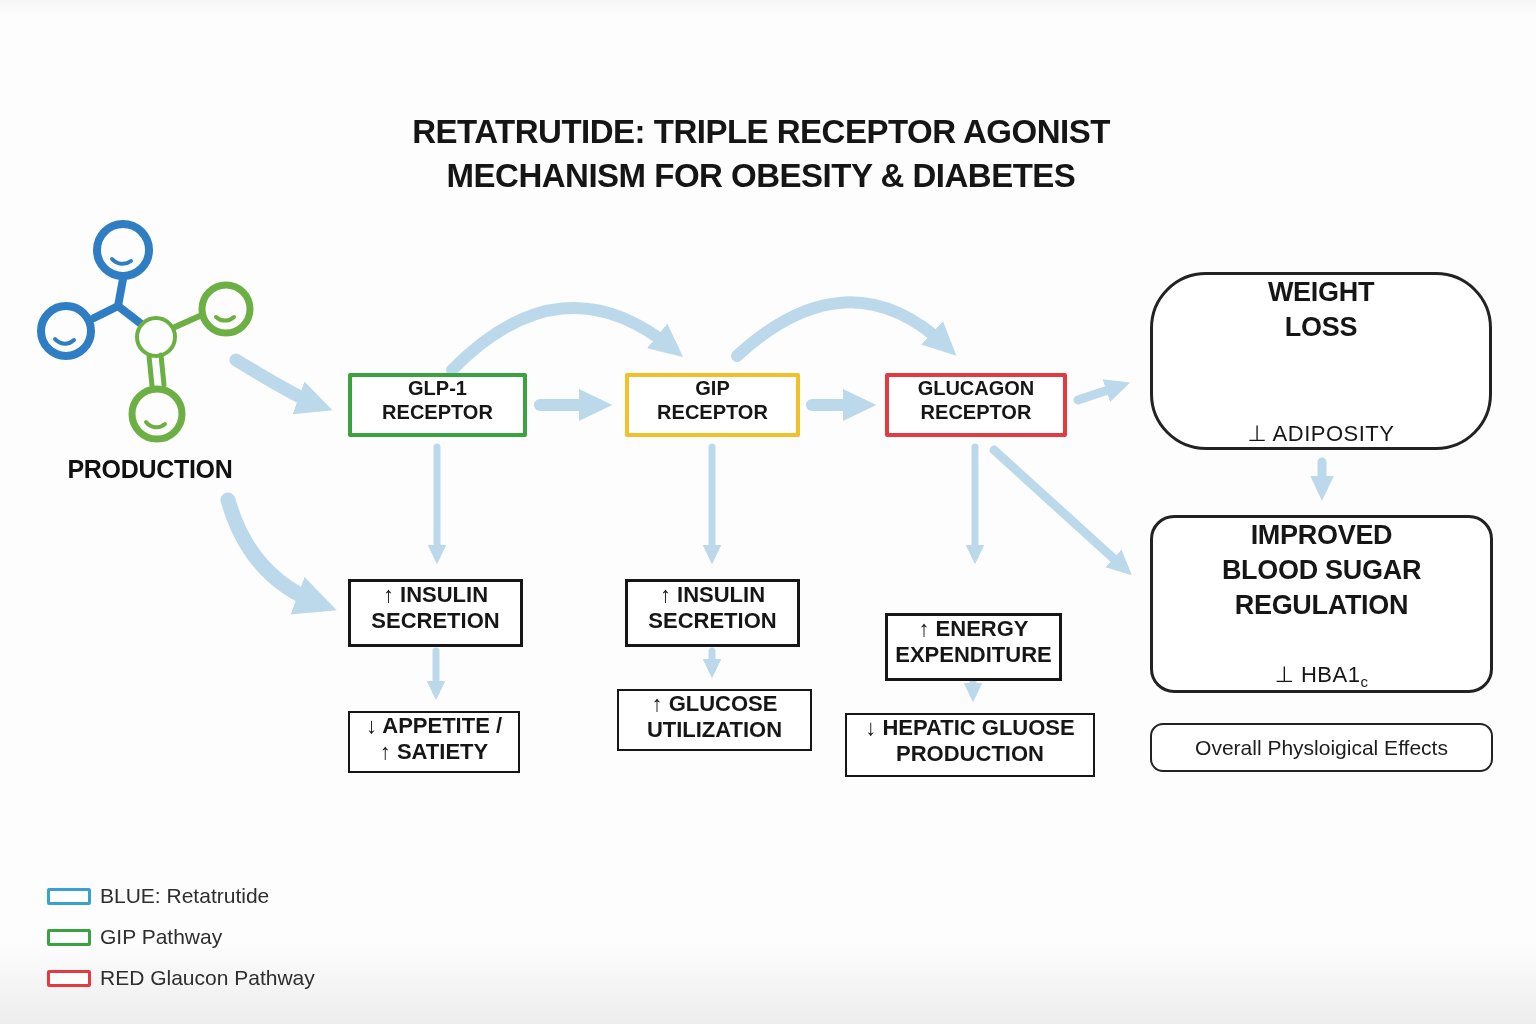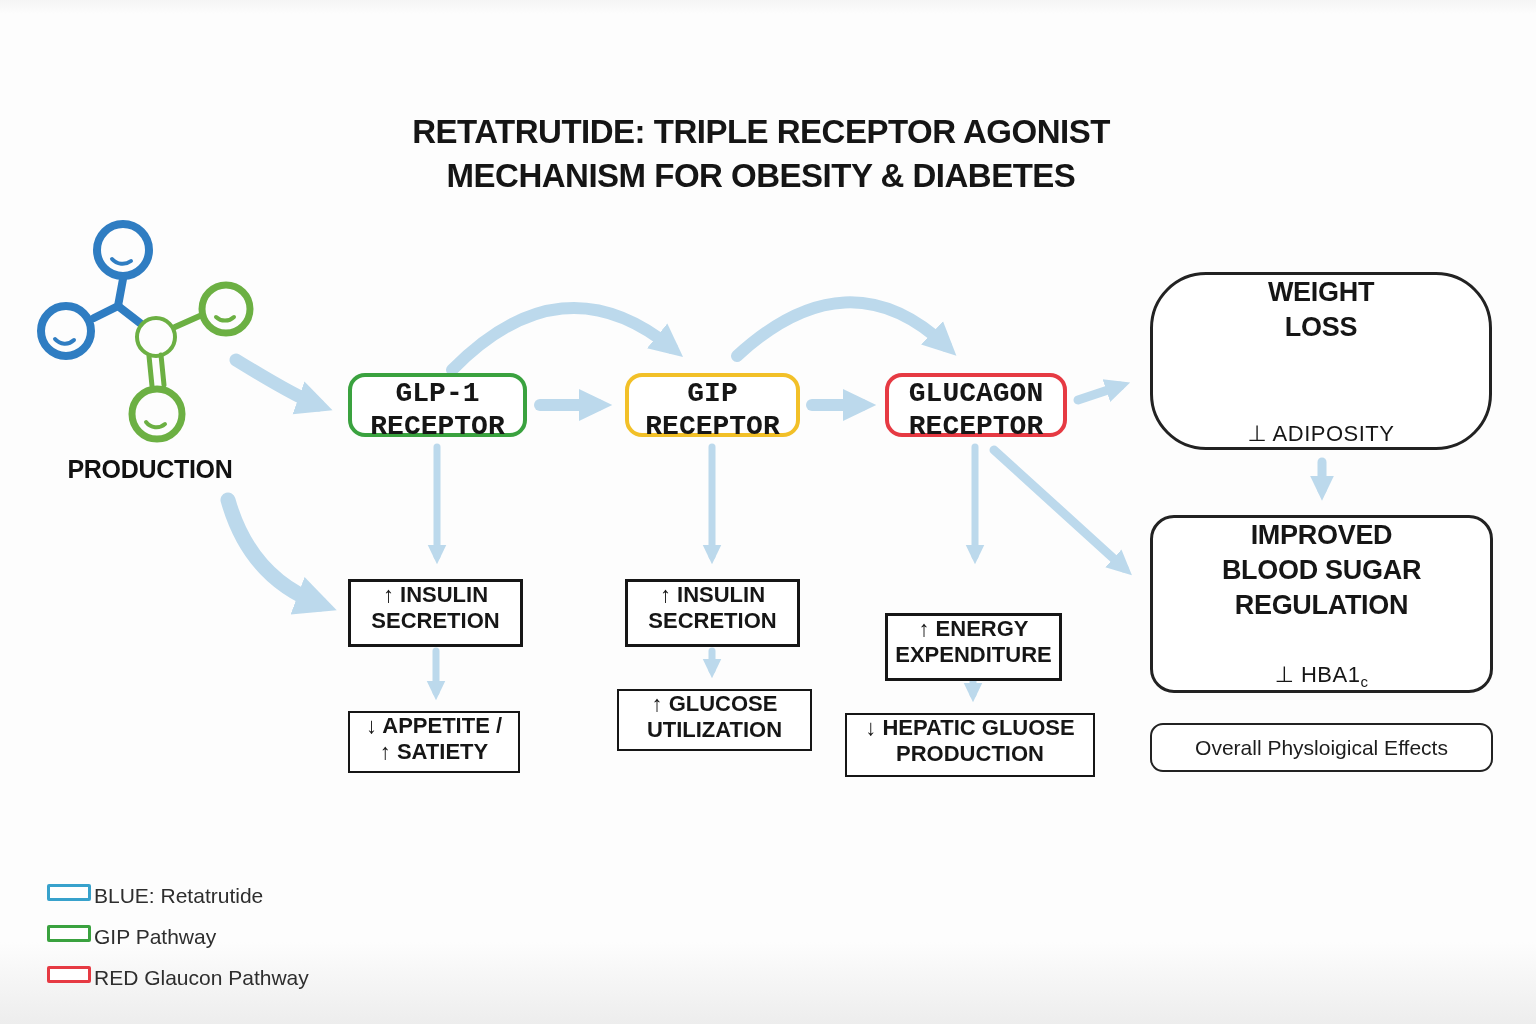--- a/index.html
+++ b/index.html
@@ -23,40 +23,40 @@
     font-weight:bold; font-size:33px; line-height:1.33; letter-spacing:-0.5px;
     color:#151515;
   }
   .title div { white-space:pre-line;padding-left:32px; }
   .arrow-layer { left:0; top:0; width:1536px; height:1024px; pointer-events:none; }
   .box {
     display:flex; flex-direction:column; align-items:center; justify-content:space-between;
     background:#ffffff; text-align:center; font-weight:bold; color:#161616;
   }
   .box .lbl { white-space:pre-line; line-height:1.18; }
-  .receptor { border:4px solid; border-radius:17px; font-size:28px;font-family:Liberation Mono, monospace; }
+  .receptor { border:4px solid; border-radius:2px; font-size:20px; }
   .b-green  { border-color:var(--green); }
   .b-yellow { border-color:var(--yellow); }
   .b-red    { border-color:var(--red); }
   .b-dark   { border-color:#3c3c3c; }
   .b-black  { border-color:var(--boxborder); }
   .effect   { border:3px solid; font-size:22px; }
   .effect2  { border:2.5px solid; font-size:22px; }
   .outcome  { border:3px solid #222; border-radius:56px; background:#fff; }
   .outcome .big { font-weight:bold; font-size:27px; line-height:1.3; white-space:pre-line; letter-spacing:-0.3px; }
   .outcome .sub { font-weight:normal; font-size:22px; letter-spacing:0.5px; }
   .outcome .sub sub { font-size:15px; }
   .overall-box {
     border:2.5px solid #222; border-radius:13px; background:#fff;
     display:flex; align-items:center; justify-content:center;
     font-weight:normal; font-size:21px;
   }
   .mol-caption { font-weight:bold; font-size:25px; letter-spacing:-0.3px; text-align:center; color:#111; }
   .legend { left:47px; top:884px; }
-  .legend-row { display:flex; align-items:flex-start; gap:3px; margin-bottom:17px; }
+  .legend-row { display:flex; align-items:center; gap:9px; margin-bottom:17px; }
   .swatch { width:44px; height:17px; background:#fff; border:3.5px solid; border-radius:2px; flex:0 0 auto; }
   .sw-blue  { border-color:var(--legendblue); }
   .sw-green { border-color:var(--green); }
   .sw-red   { border-color:var(--red); }
   .legend-label { font-size:21px; color:#2e2e2e; }
 </style>
 </head>
 <body>
 
 <div class="canvas">

